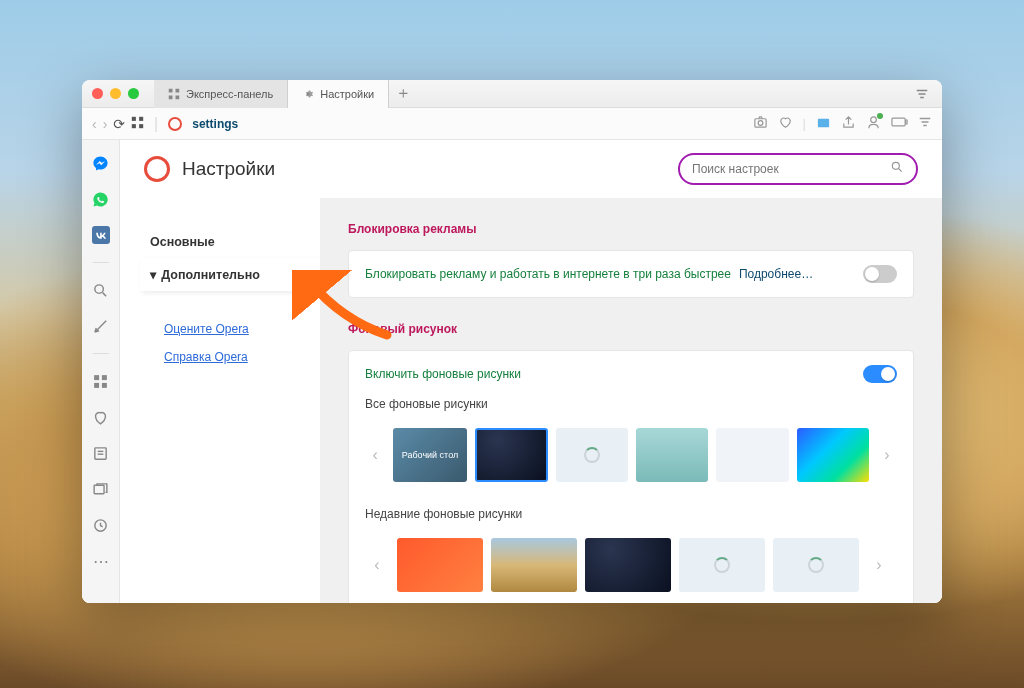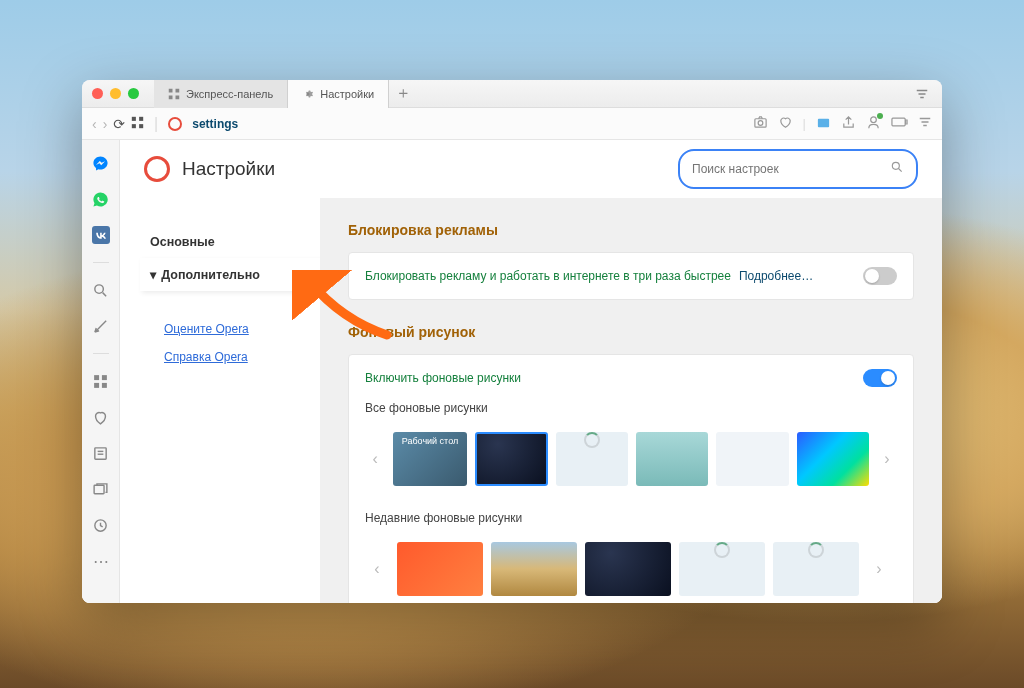--- a/index.html
+++ b/index.html
@@ -31,43 +31,43 @@
 .sbicon.messenger{color:#0084ff}
 .sbicon.whatsapp{color:#25d366}
 .sbicon.vk{color:#4a76a8;background:#4a76a8;border-radius:3px;padding:1px}
 .sbicon.vk svg{fill:#fff}
 .sbicon.divider{width:16px;height:1px;background:#ddd}
 .sbicon.dots{font-size:16px;letter-spacing:-1px}
 .content{flex:1;display:flex;flex-direction:column;overflow:hidden}
 .header{height:58px;display:flex;align-items:center;padding:0 24px;gap:12px}
 .logo{width:26px;height:26px;border:3px solid #e74c3c;border-radius:50%}
 .pagetitle{font-size:19px;font-weight:400;color:#333}
-.search{margin-left:auto;width:240px;height:40px;border:2px solid #3b82f6;border-radius:16px;display:flex;align-items:center;padding:0 12px;gap:8px}
+.search{margin-left:auto;width:240px;height:32px;border:2px solid #a21caf;border-radius:16px;display:flex;align-items:center;padding:0 12px;gap:8px}
 .search input{border:none;outline:none;flex:1;font-size:12px;color:#666;background:transparent}
 .search-ic{color:#999}
 .main{flex:1;display:flex;overflow:hidden}
 .settingsnav{width:200px;padding:28px 0 0 20px}
 .navitem{padding:9px 10px;font-size:12.5px;color:#333;cursor:pointer;display:flex;align-items:center;gap:5px}
 .navitem.bold{font-weight:600}
 .navitem.adv{background:#fff;box-shadow:2px 2px 5px rgba(0,0,0,0.08);font-weight:600;margin-right:-2px}
 .navlink{padding:7px 10px 7px 24px;font-size:12px;color:#2e6bd9;text-decoration:underline;cursor:pointer}
 .panel{flex:1;background:#f0f0f0;padding:24px 28px;overflow-y:auto}
-.sectitle{font-size:14px;font-weight:600;color:#a16207;margin-bottom:14px}
+.sectitle{font-size:12px;font-weight:600;color:#be185d;margin-bottom:14px}
 .card{background:#fff;border:1px solid #e5e5e5;border-radius:4px;padding:14px 16px;margin-bottom:24px}
 .row{display:flex;align-items:center;gap:8px}
 .rowtext{font-size:12px;color:#15803d}
 .link{color:#0c4a6e;cursor:pointer;font-size:12px}
 .toggle{margin-left:auto;width:34px;height:18px;border-radius:9px;background:#ccc;position:relative;cursor:pointer}
 .toggle::after{content:"";position:absolute;width:14px;height:14px;border-radius:50%;background:#fff;top:2px;left:2px;box-shadow:0 1px 2px rgba(0,0,0,0.2)}
 .toggle.on{background:#2b8cff}
 .toggle.on::after{left:18px}
 .subhead{font-size:12px;color:#444;margin:14px 0 10px}
 .gallery{display:flex;align-items:center;gap:8px;margin-bottom:18px}
 .galbtn{width:24px;height:68px;display:flex;align-items:center;justify-content:center;color:#bbb;cursor:pointer;font-size:16px}
-.thumb{width:86px;height:54px;border-radius:3px;background:#ddd;cursor:pointer;position:relative;overflow:hidden;display:flex;align-items:flex-start;justify-content:center;font-size:9px;color:#fff;text-align:center}
+.thumb{width:86px;height:54px;border-radius:3px;background:#ddd;cursor:pointer;position:relative;overflow:hidden;display:flex;align-items:center;justify-content:center;font-size:9px;color:#fff;text-align:center}
 .thumb.sel{border:2px solid #2b8cff}
 .thumb.desktop{background:linear-gradient(135deg,#5b8ba8,#3a5a6e);padding:4px}
 .thumb.dark{background:radial-gradient(circle at 30% 20%,#2a3550,#0a1020)}
 .thumb.light1{background:#e8f0f5}
 .thumb.light2{background:linear-gradient(180deg,#a8d8d8,#7abab8)}
 .thumb.light3{background:#f0f4f8}
 .thumb.color{background:linear-gradient(135deg,#2b5cff 0%,#00c8ff 40%,#00e0a0 70%,#ffdd00 100%)}
 .thumb.abstract{background:linear-gradient(135deg,#ff5a2c,#ff8040)}
 .thumb.dunes{background:linear-gradient(180deg,#a8c8e0 0%,#d8b878 50%,#b08840 100%)}
 .spinner{width:16px;height:16px;border:2px solid rgba(100,100,100,0.2);border-top-color:#6a8;border-radius:50%}

